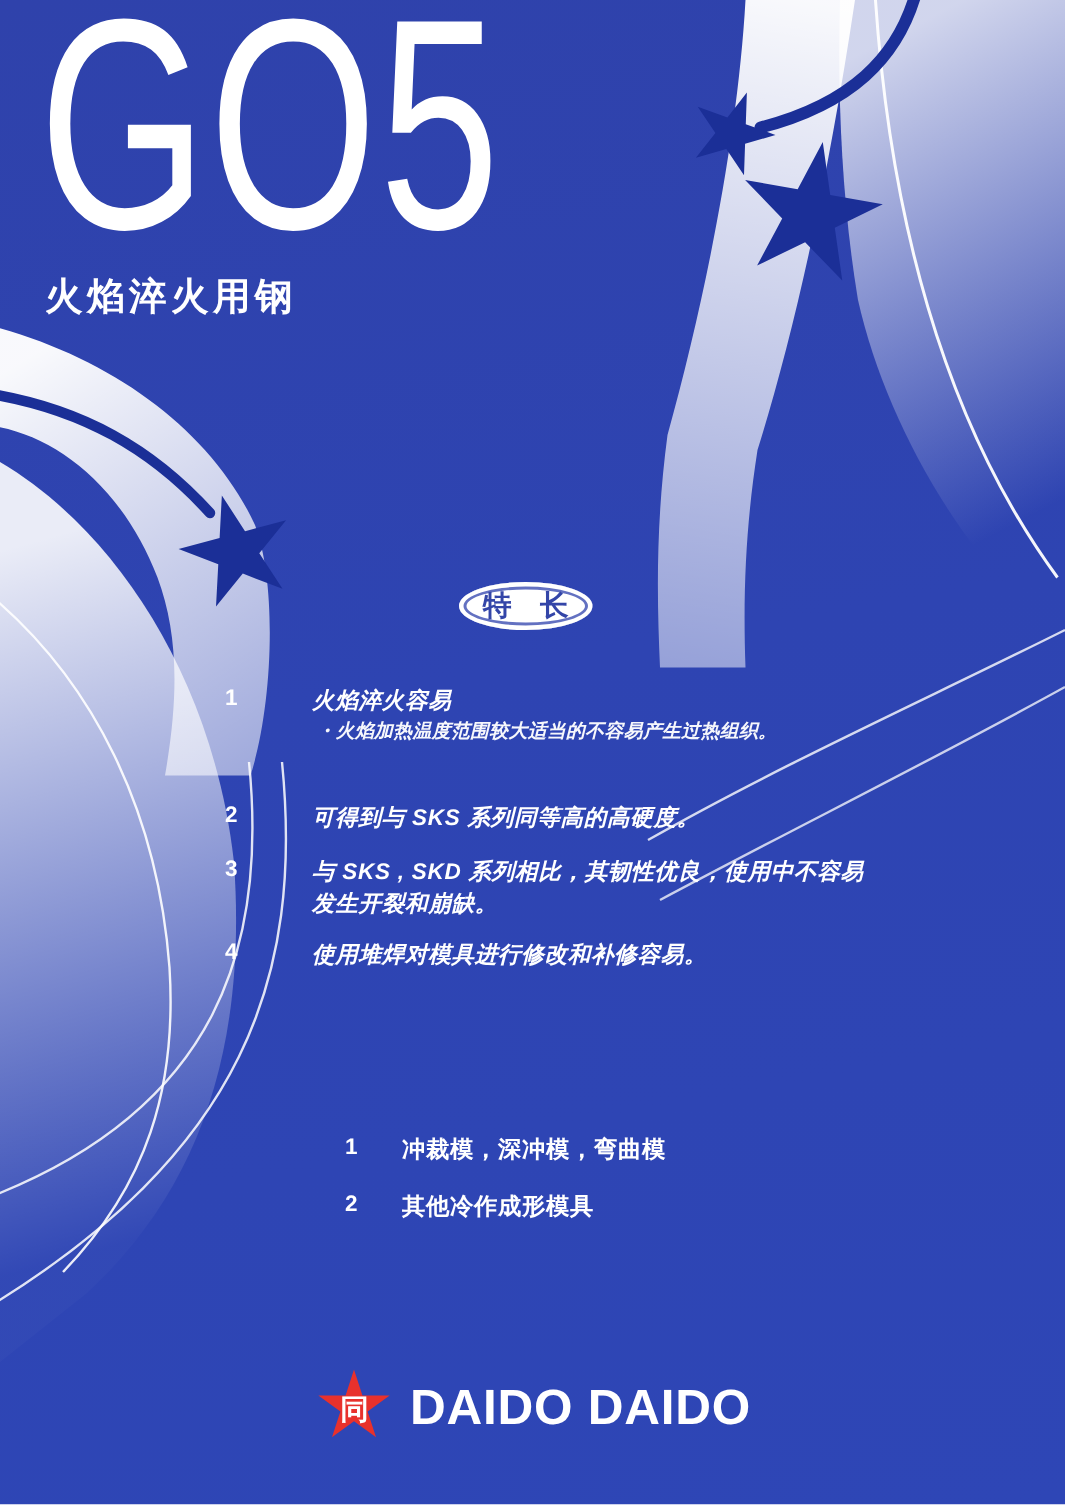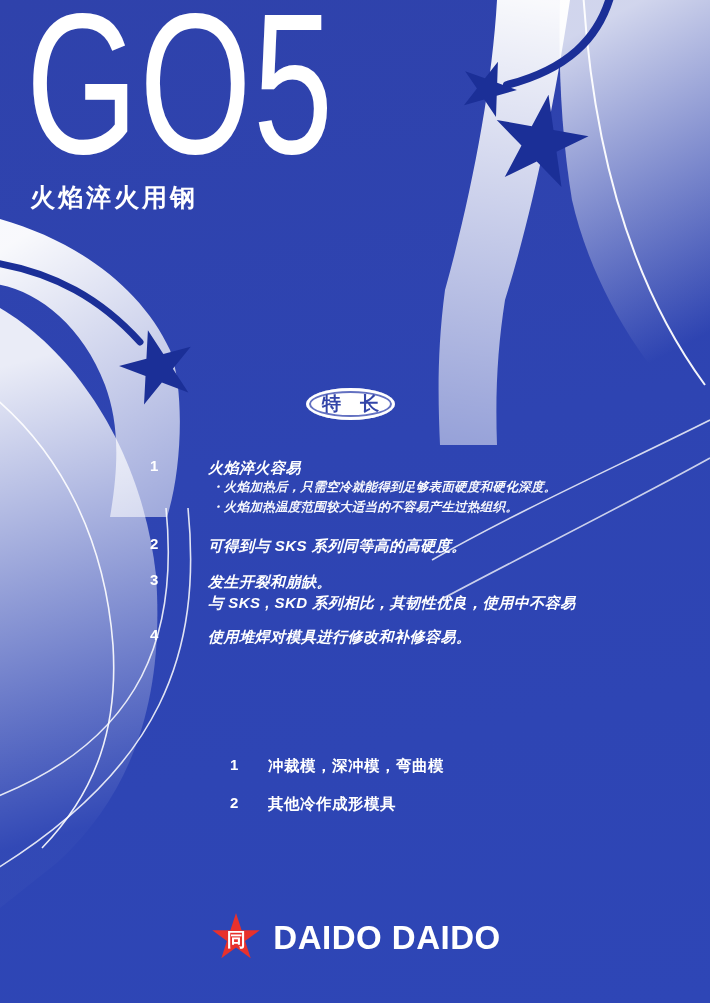--- a/index.html
+++ b/index.html
@@ -100,37 +100,36 @@
     <div class="subtitle">火焰淬火用钢</div>
 
     <div class="pill pill-features">
       <span>特　长</span>
     </div>
 
     <div class="frow fr1">
       <span class="num">1</span>
       <div class="ftext">
         <div>火焰淬火容易</div>
-        <div class="fsub">・火焰加热后，只需空冷就能得到足够表面硬度和硬化深度。</div>
         <div class="fsub">・火焰加热温度范围较大适当的不容易产生过热组织。</div>
       </div>
     </div>
 
     <div class="frow fr2">
       <span class="num">2</span>
       <div class="ftext">
         <div>可得到与 SKS 系列同等高的高硬度。</div>
       </div>
     </div>
 
     <div class="frow fr3">
       <span class="num">3</span>
       <div class="ftext">
+        <div>与 SKS , SKD 系列相比，其韧性优良，使用中不容易</div>
         <div>发生开裂和崩缺。</div>
-        <div>与 SKS , SKD 系列相比，其韧性优良，使用中不容易</div>
       </div>
     </div>
 
     <div class="frow fr4">
       <span class="num">4</span>
       <div class="ftext">
         <div>使用堆焊对模具进行修改和补修容易。</div>
       </div>
     </div>
 

